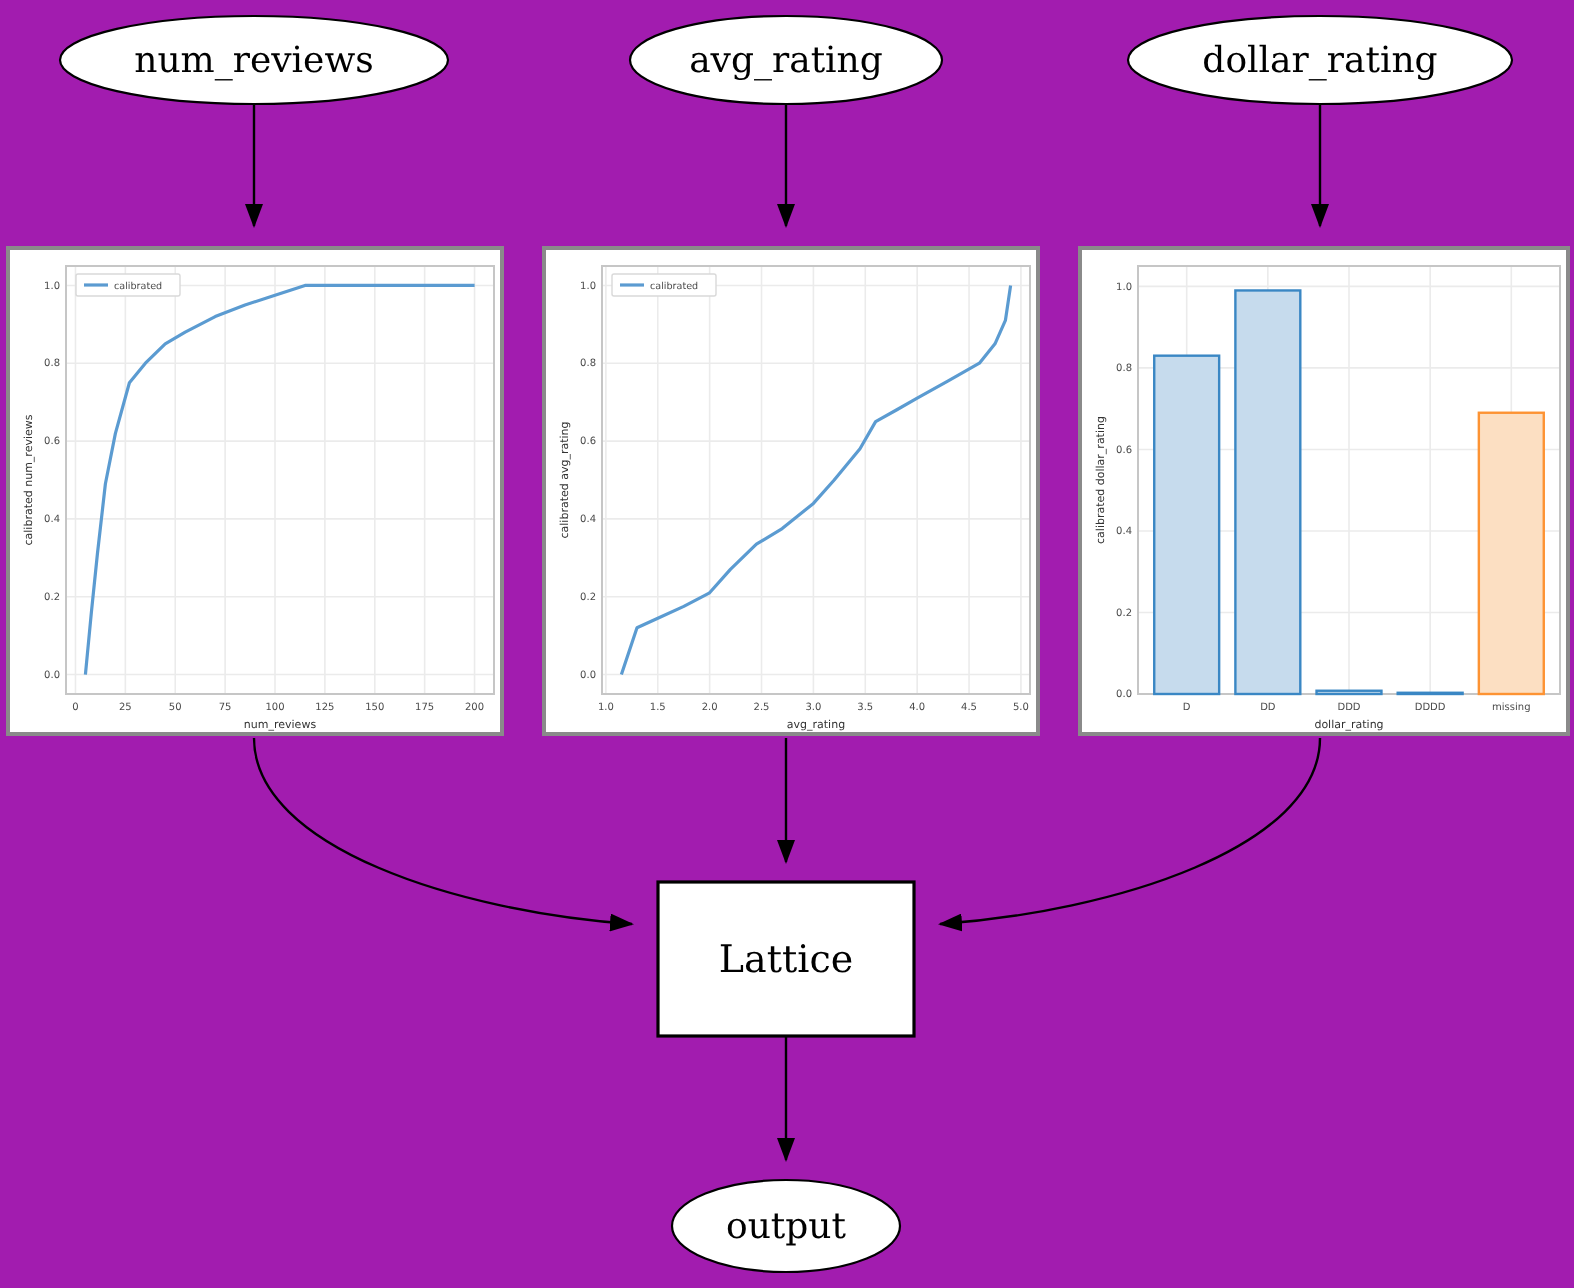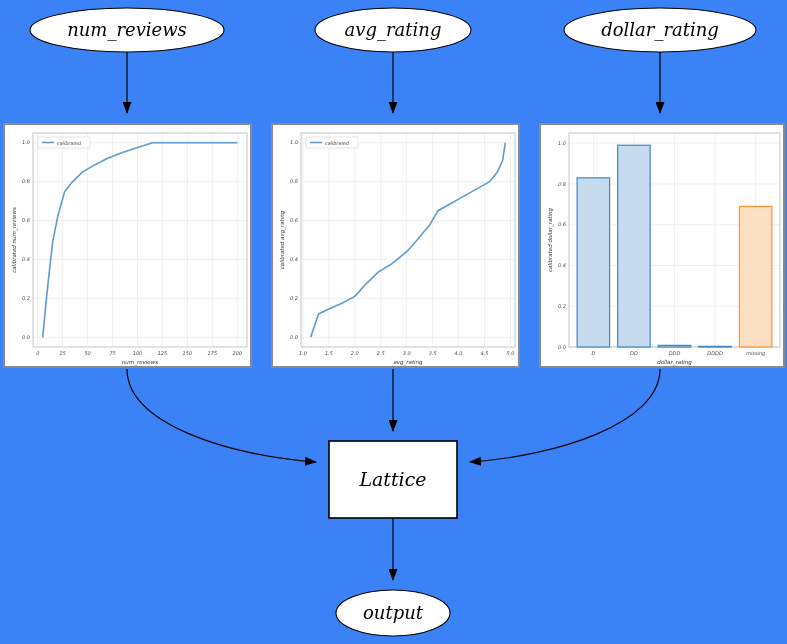--- a/index.html
+++ b/index.html
@@ -1,17 +1,17 @@
 <!DOCTYPE html>
 <html><head>
 <meta charset="utf-8">
 <style>
   html,body{margin:0;padding:0;background:#ffffff;}
-  #canvas{position:relative;width:787px;height:644px;background:#3b82f6;overflow:hidden;
-          font-family:"DejaVu Sans",sans-serif;font-style:italic;}
+  #canvas{position:relative;width:787px;height:644px;background:#a21caf;overflow:hidden;
+          font-family:"DejaVu Sans",sans-serif;}
   #diagram{position:absolute;left:0;top:0;}
   .node-label{font-family:"DejaVu Serif","Liberation Serif",serif;fill:#000;}
   .chart{position:absolute;background:#ffffff;border:2px solid #8a8a8a;box-sizing:border-box;}
   #chart0{left:3px;top:123px;}
   #chart1{left:271px;top:123px;}
   #chart2{left:539px;top:123px;}
   .tick-text{fill:#4a4a4a;}
   .axis-text{fill:#333;}
 </style>
 </head>

